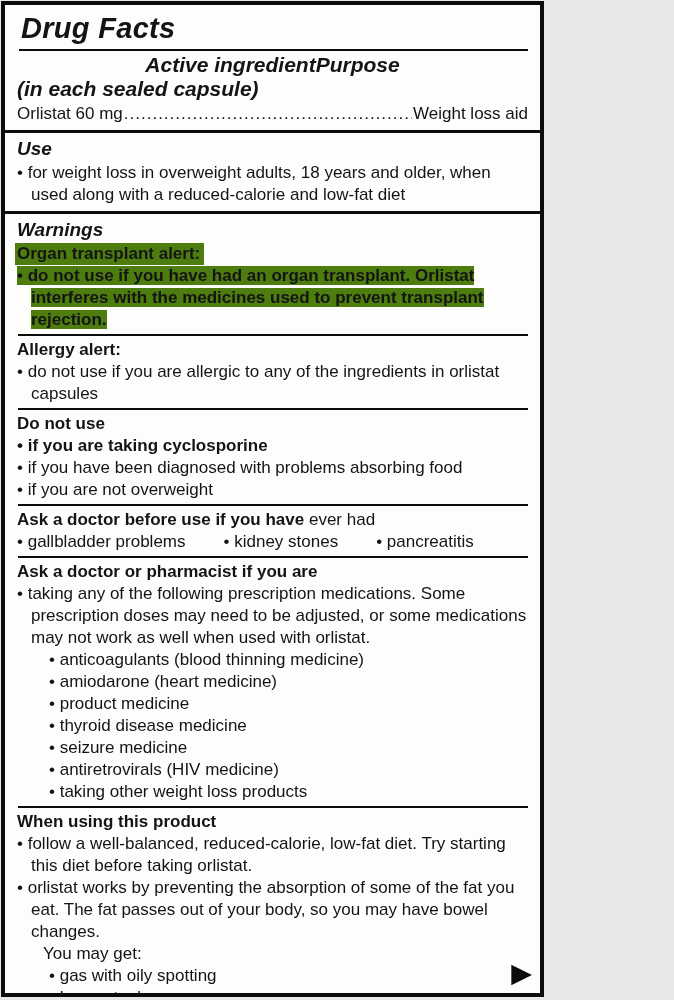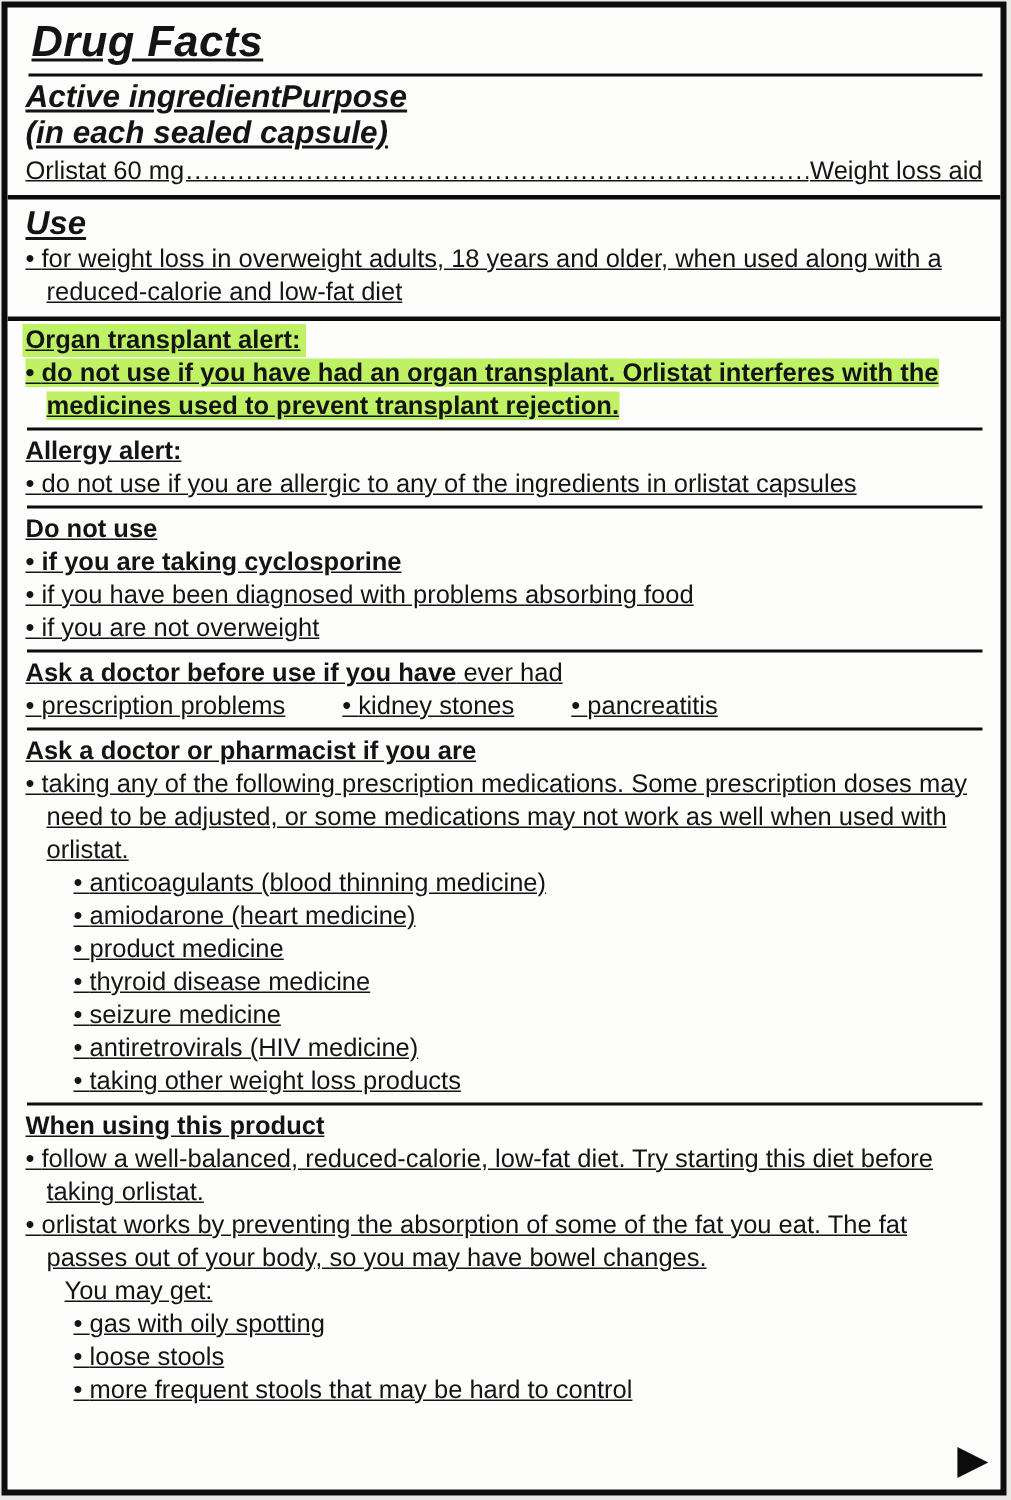--- a/index.html
+++ b/index.html
@@ -3,60 +3,59 @@
 <meta charset="utf-8">
 <style>
   html,body { margin:0; padding:0; }
   body {
     width:674px; height:1000px;
     background:#e8e8e6;
     font-family:"Liberation Sans", sans-serif;
   }
   .label {
     position:absolute; left:1px; top:1px;
-    width:670px; height:996px;
+    width:543px; height:996px;
     box-sizing:border-box;
     background:#fdfdfc;
     border:4px solid #0c0c0c;
     color:#141414;
     font-size:17px; line-height:22px;
     overflow:hidden;
-    text-decoration:underline;
   }
   .sec { padding:2px 12px 5px 12px; }
   .sec-border { border-top:3px solid #0c0c0c; }
 
   .title {
     font-size:29px; line-height:34px;
     font-style:italic; font-weight:bold;
     padding:6px 12px 0 16px;
     letter-spacing:0.3px;
   }
   .title-rule { border-top:2px solid #0c0c0c; margin:4px 12px 0 14px; }
 
-  .ai-row { display:flex; justify-content:flex-start; align-items:flex-start; }
+  .ai-row { display:flex; justify-content:center; align-items:flex-start; }
   .h-italic {
     font-size:21px; line-height:24px;
     font-style:italic; font-weight:bold;
   }
   .h-section {
-    font-size:22px; line-height:27px;
+    font-size:19px; line-height:27px;
     font-style:italic; font-weight:bold;
   }
   .hsub { font-weight:bold; }
 
   .leader-row { display:flex; align-items:flex-start; margin-top:2px; }
   .leader-row .name, .leader-row .val { white-space:nowrap; }
   .dots { flex:1; overflow:hidden; white-space:nowrap; color:#141414; letter-spacing:1px; margin:0 1px; }
 
   .bullet { padding-left:14px; text-indent:-14px; }
   .lvl2 { margin-left:32px; }
   .marker::before { content:"\2022\00a0"; white-space:pre; }
 
-  .hl { background:#bef264;margin-top:10px; }
+  .hl { background:#4d7c0f;margin-top:10px; }
   .hl-pad { padding:1px 4px 2px 2px; margin-left:-2px; }
   .bold { font-weight:bold; }
 
   .inline-bullets { display:flex; gap:38px; }
 
   .rule { border-top:2px solid #0c0c0c; margin:3px 0 3px 1px; }
 
   .indent1 { margin-left:26px; }
 
   .arrow {
@@ -86,20 +85,21 @@
   </div>
 
   <div class="sec sec-border">
     <div class="h-section">Use</div>
     <div class="bullet">
       <span class="marker"></span><span>for weight loss in overweight adults, 18 years and older, when used along with a reduced-calorie and low-fat diet</span>
     </div>
   </div>
 
   <div class="sec sec-border">
+    <div class="h-section">Warnings</div>
 
     <div>
       <span class="hsub hl hl-pad">Organ transplant alert:</span>
     </div>
     <div class="bullet bold">
       <span class="marker hl"></span><span class="hl">do not use if you have had an organ transplant. Orlistat interferes with the medicines used to prevent transplant rejection.</span>
     </div>
 
     <div class="rule"></div>
 
@@ -120,21 +120,21 @@
     <div class="bullet">
       <span class="marker"></span><span>if you are not overweight</span>
     </div>
 
     <div class="rule"></div>
 
     <div>
       <span class="hsub">Ask a doctor before use if you have</span><span> ever had</span>
     </div>
     <div class="inline-bullets">
-      <span class="bullet"><span class="marker"></span><span>prescription problems</span></span>
+      <span class="bullet"><span class="marker"></span><span>gallbladder problems</span></span>
       <span class="bullet"><span class="marker"></span><span>kidney stones</span></span>
       <span class="bullet"><span class="marker"></span><span>pancreatitis</span></span>
     </div>
 
     <div class="rule"></div>
 
     <div class="hsub">Ask a doctor or pharmacist if you are</div>
     <div class="bullet">
       <span class="marker"></span><span>taking any of the following prescription medications. Some prescription doses may need to be adjusted, or some medications may not work as well when used with orlistat.</span>
     </div>

